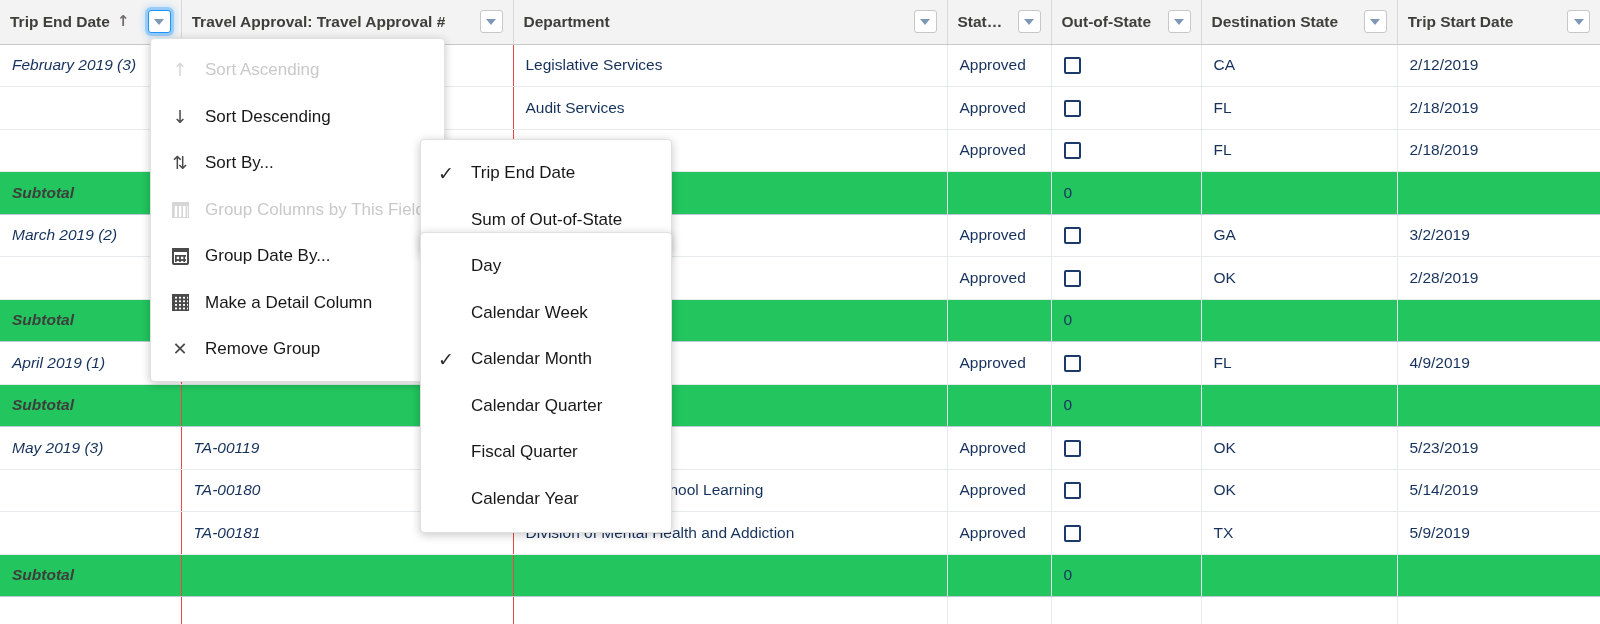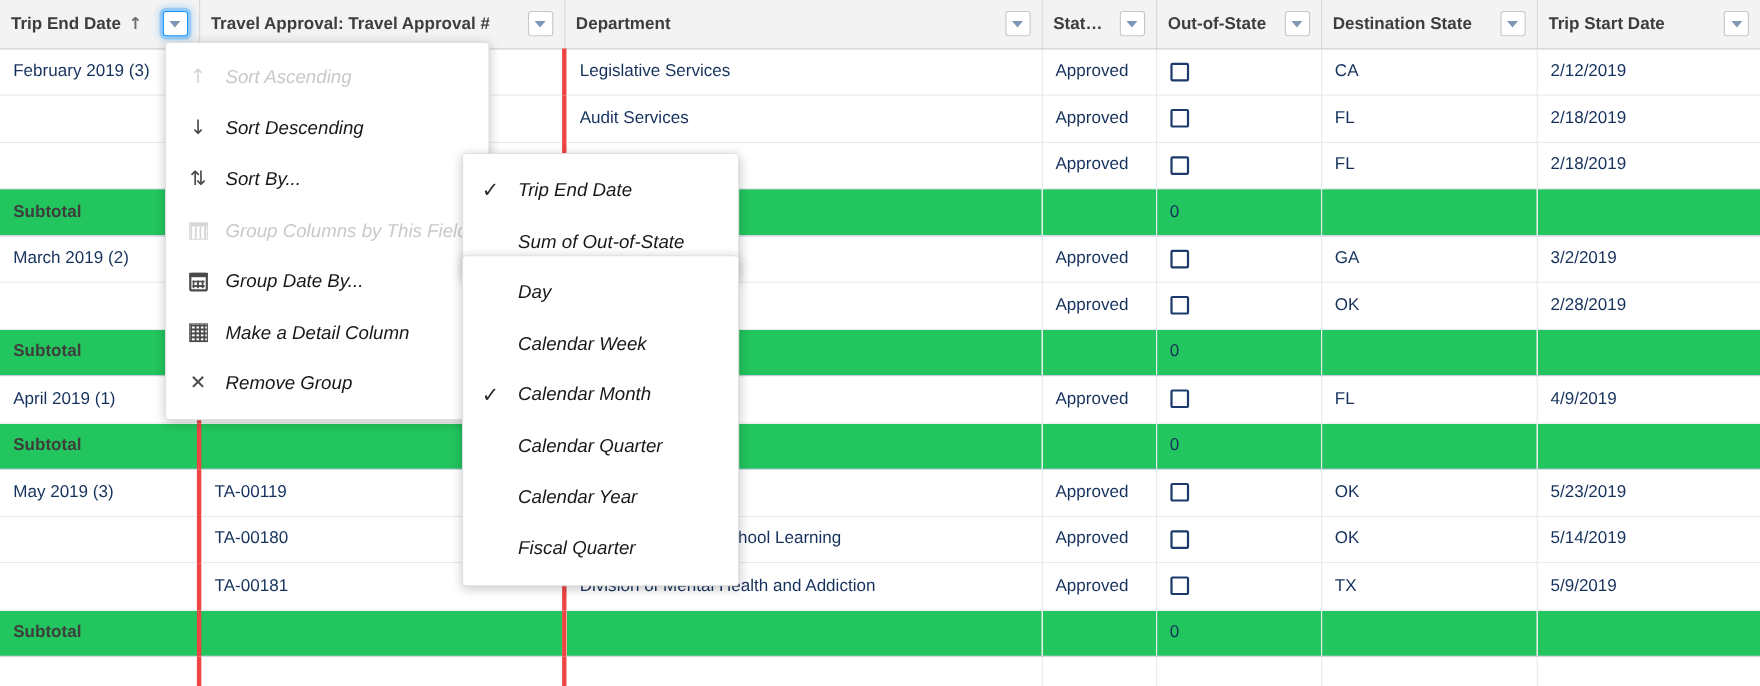--- a/index.html
+++ b/index.html
@@ -86,21 +86,21 @@
     background: #ffffff;
   }
   tbody td:last-child { border-right: none; }
   tbody tr.r-sub td {
     background: #22c55e;
     border-bottom: 1px solid #bcc8d4;
     color: #3e3e3c;
   }
   tbody tr.r-sub td.sub-label { font-weight: bold; color: #3e3e3c; }
   td.grp { border-right: 1px solid #cfd6dd; }
-  td.col-first { border-right: 4px solid #ef4444; }
+  td.col-first { border-right: 1px solid #ef4444; font-style: italic; }
   td.num { text-align: left; }
   td.state { text-align: left; }
   .chk {
     width: 17px; height: 17px;
     border: 2px solid #1b3a6b;
     border-radius: 2px;
     background: #fff;
     display: inline-block;
     vertical-align: middle;
     cursor: pointer;
@@ -134,21 +134,21 @@
     margin-right: 14px;
     display: flex;
     align-items: center;
     justify-content: center;
     color: #4a4a4a;
     font-size: 18px;
     line-height: 1;
     font-family: "DejaVu Sans", sans-serif;
   }
   .mi.disabled .mi-ico { color: #d6d6d6; }
-  .mi-label { flex: 1 1 auto; font-style: italic; }
+  .mi-label { flex: 1 1 auto; }
   .mi-arrow {
     margin-left: 24px;
     width: 0; height: 0;
     border-top: 6px solid transparent;
     border-bottom: 6px solid transparent;
     border-left: 8px solid #5c5c5c;
     flex: 0 0 auto;
   }
   .mi-check {
     width: 22px; height: 22px;
@@ -468,21 +468,21 @@
       <div class="mi">
         <span class="mi-check">✓</span>
         <span class="mi-label">Calendar Month</span>
       </div>
       <div class="mi">
         <span class="mi-check"></span>
         <span class="mi-label">Calendar Quarter</span>
       </div>
       <div class="mi">
         <span class="mi-check"></span>
+        <span class="mi-label">Fiscal Quarter</span>
+      </div>
+      <div class="mi">
+        <span class="mi-check"></span>
         <span class="mi-label">Calendar Year</span>
       </div>
-      <div class="mi">
-        <span class="mi-check"></span>
-        <span class="mi-label">Fiscal Quarter</span>
-      </div>
     </div>
 
 </div>
 
 </body></html>

